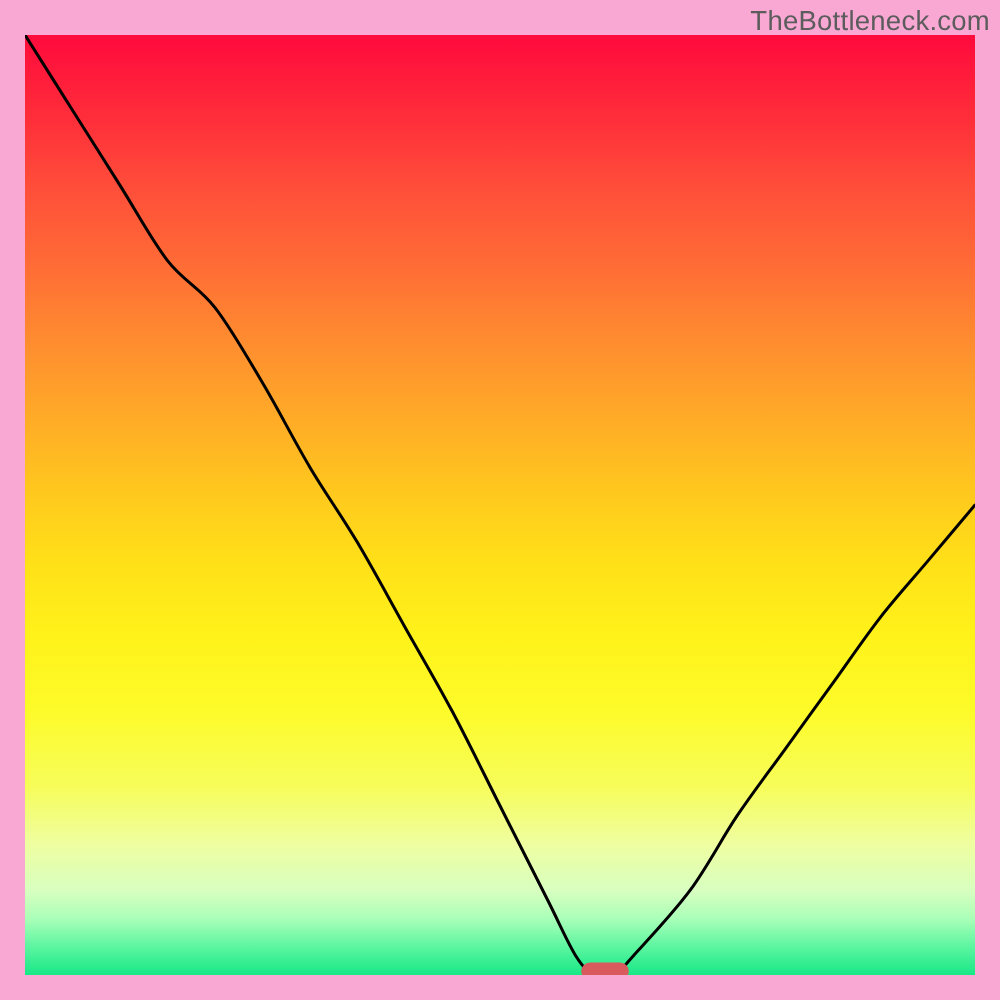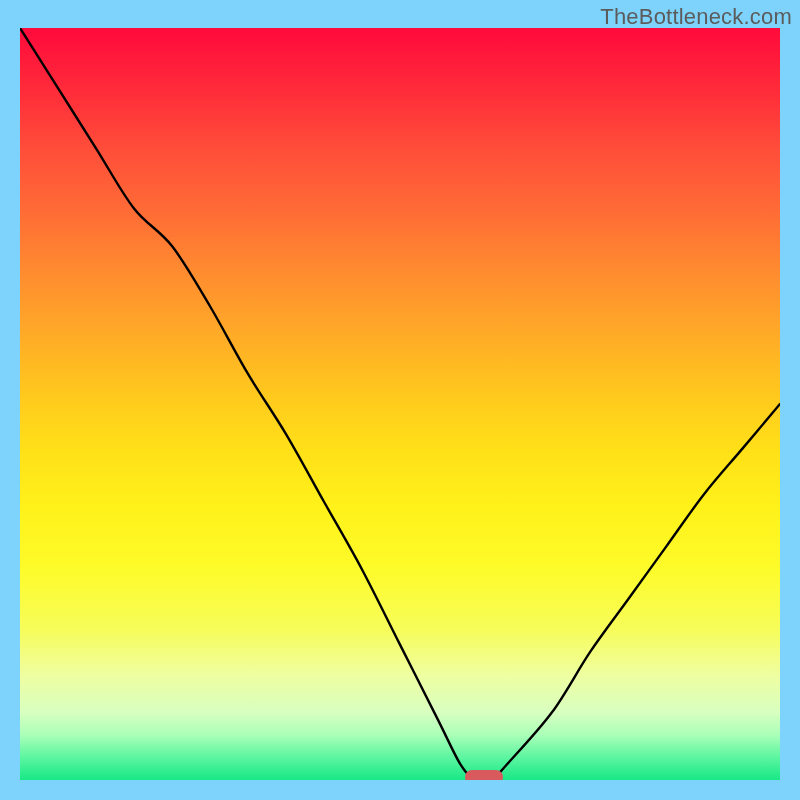--- a/index.html
+++ b/index.html
@@ -8,21 +8,21 @@
     width: 800px;
     height: 800px;
     background: #000;
     overflow: hidden;
     font-family: Arial, Helvetica, sans-serif;
   }
   .frame {
     position: relative;
     width: 800px;
     height: 800px;
-    background: #7dd3fc;
+    background: #f9a8d4;
   }
   .watermark {
     position: absolute;
     top: 4px;
     right: 8px;
     color: #5c5c5c;
     font-size: 22px;
     font-weight: 500;
     letter-spacing: 0.2px;
     z-index: 5;

